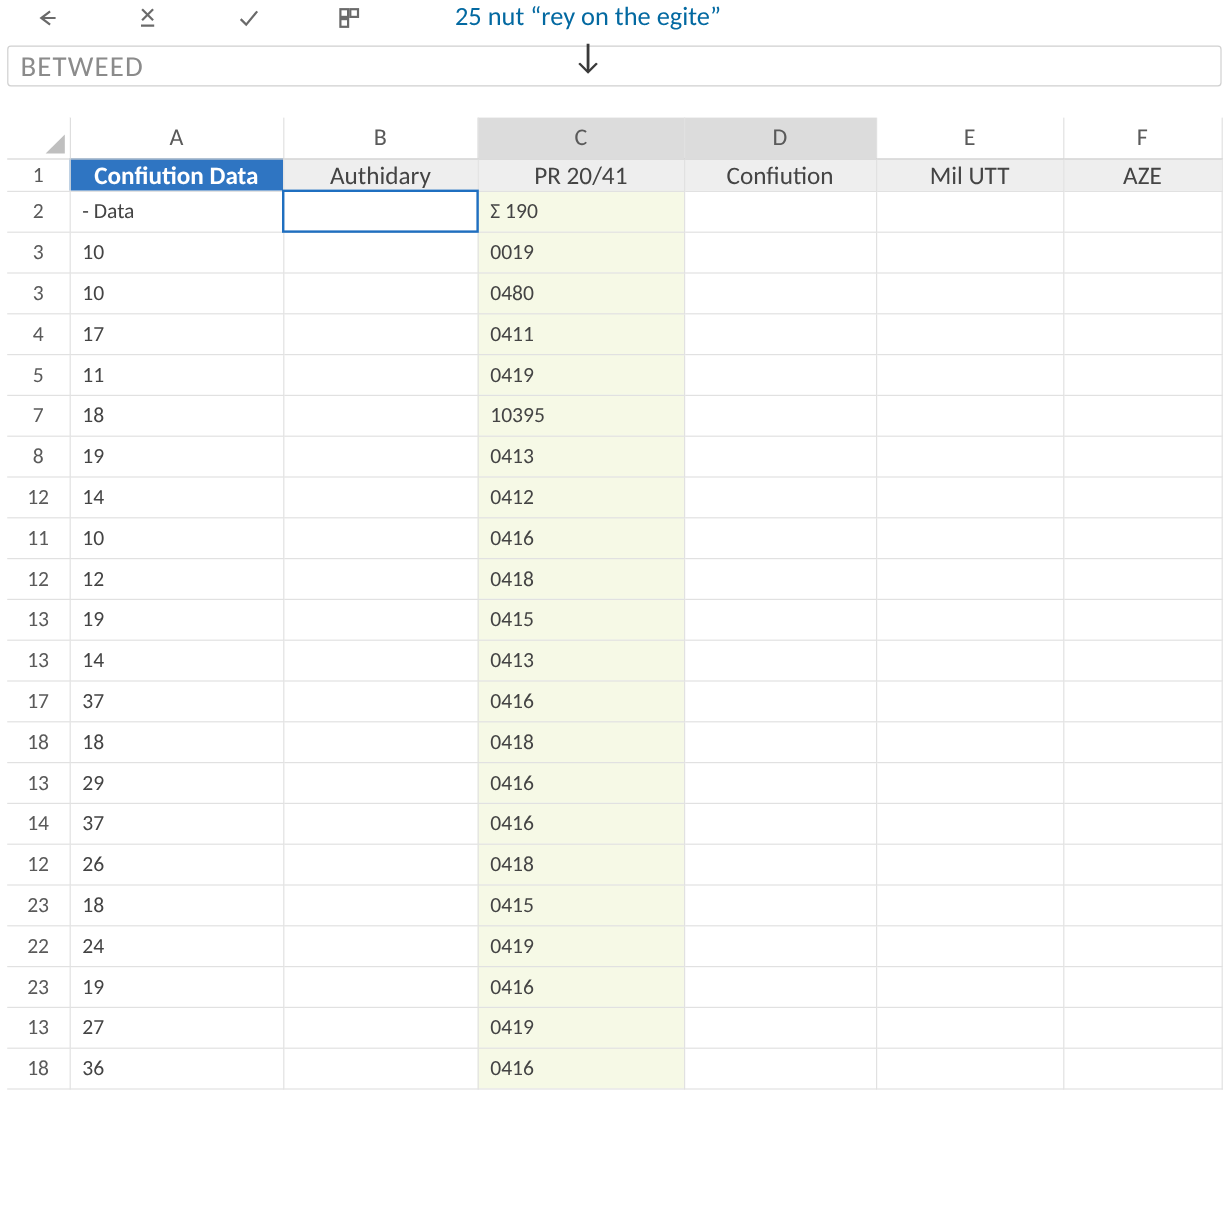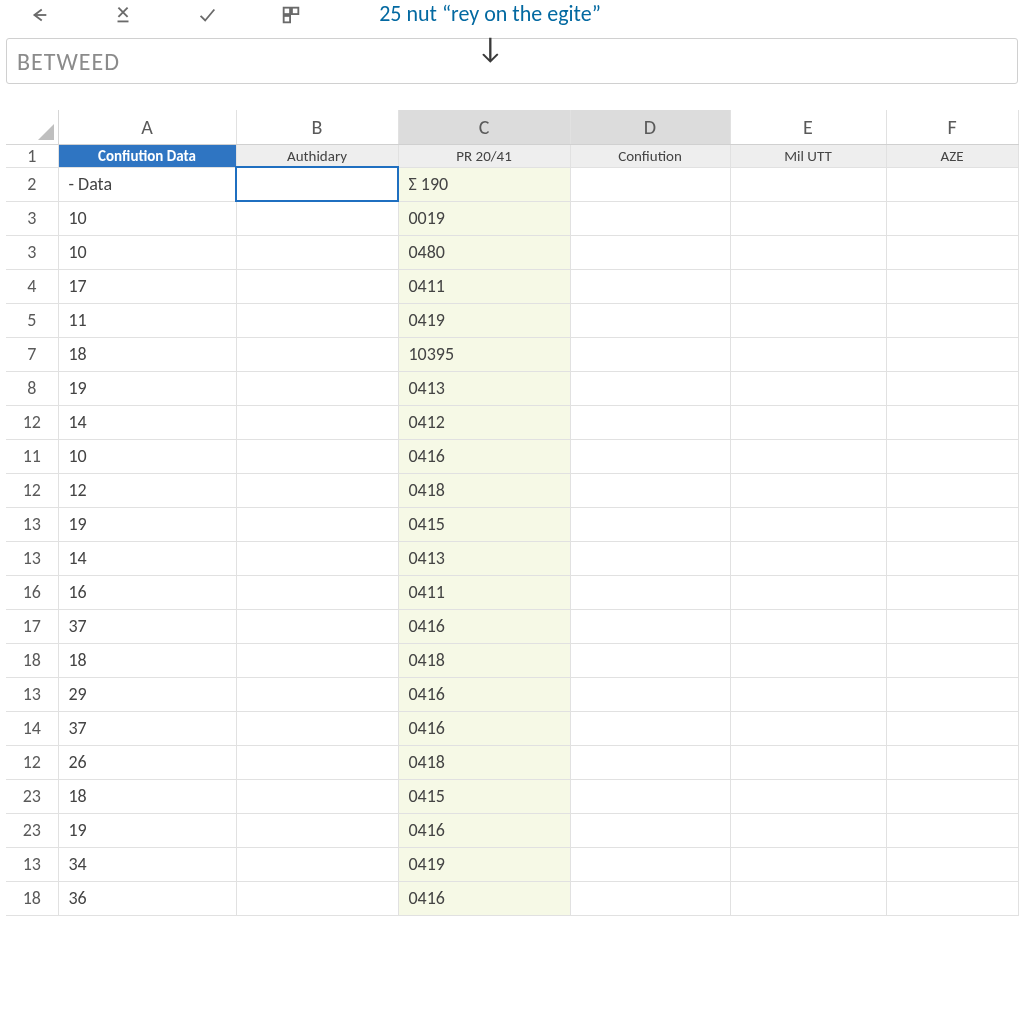--- a/index.html
+++ b/index.html
@@ -37,21 +37,21 @@
   }
   .annotation-arrow {
     font-size: 30px;
     line-height: 1;
     margin-top: 6px;
   }
 
   
   .formula-bar {
     margin: 8px 6px 0 6px;
-    height: 46px;
+    height: 34px;
     border: 1px solid #d0d0d0;
     border-radius: 3px;
     display: flex;
     align-items: center;
     padding: 0 10px;
     font-size: 24px;
     color: #8b8b8b;
     letter-spacing: 1px;
   }
 
@@ -121,21 +121,21 @@
     color: #5a5a5a;
     font-weight: 400;
     font-size: 18px;
     text-align: center;
     border-left: none;
   }
 
   
   tr.fieldrow td {
     background: #eeeeee;
-    font-size: 15px;
+    font-size: 21px;
     color: #444;
     text-align: center;
     height: 22px;
     font-weight: 500;
   }
   tr.fieldrow td.titlecell {
     background: #2f75c2;
     color: #ffffff;
     font-weight: 600;
   }
@@ -339,29 +339,20 @@
         <tr class="datarow">
           <th class="rowhdr">13</th>
           <td class="cell colA">14</td>
           <td class="cell colB"></td>
           <td class="cell colC">0413</td>
           <td class="cell colD"></td>
           <td class="cell colE"></td>
           <td class="cell colF"></td>
         </tr>
         <tr class="datarow">
-          <th class="rowhdr">16</th>
-          <td class="cell colA">16</td>
-          <td class="cell colB"></td>
-          <td class="cell colC">0411</td>
-          <td class="cell colD"></td>
-          <td class="cell colE"></td>
-          <td class="cell colF"></td>
-        </tr>
-        <tr class="datarow">
           <th class="rowhdr">17</th>
           <td class="cell colA">37</td>
           <td class="cell colB"></td>
           <td class="cell colC">0416</td>
           <td class="cell colD"></td>
           <td class="cell colE"></td>
           <td class="cell colF"></td>
         </tr>
         <tr class="datarow">
           <th class="rowhdr">18</th>
@@ -402,31 +393,40 @@
         <tr class="datarow">
           <th class="rowhdr">23</th>
           <td class="cell colA">18</td>
           <td class="cell colB"></td>
           <td class="cell colC">0415</td>
           <td class="cell colD"></td>
           <td class="cell colE"></td>
           <td class="cell colF"></td>
         </tr>
         <tr class="datarow">
+          <th class="rowhdr">22</th>
+          <td class="cell colA">24</td>
+          <td class="cell colB"></td>
+          <td class="cell colC">0419</td>
+          <td class="cell colD"></td>
+          <td class="cell colE"></td>
+          <td class="cell colF"></td>
+        </tr>
+        <tr class="datarow">
           <th class="rowhdr">23</th>
           <td class="cell colA">19</td>
           <td class="cell colB"></td>
           <td class="cell colC">0416</td>
           <td class="cell colD"></td>
           <td class="cell colE"></td>
           <td class="cell colF"></td>
         </tr>
         <tr class="datarow">
           <th class="rowhdr">13</th>
-          <td class="cell colA">34</td>
+          <td class="cell colA">27</td>
           <td class="cell colB"></td>
           <td class="cell colC">0419</td>
           <td class="cell colD"></td>
           <td class="cell colE"></td>
           <td class="cell colF"></td>
         </tr>
         <tr class="datarow">
           <th class="rowhdr">18</th>
           <td class="cell colA">36</td>
           <td class="cell colB"></td>

